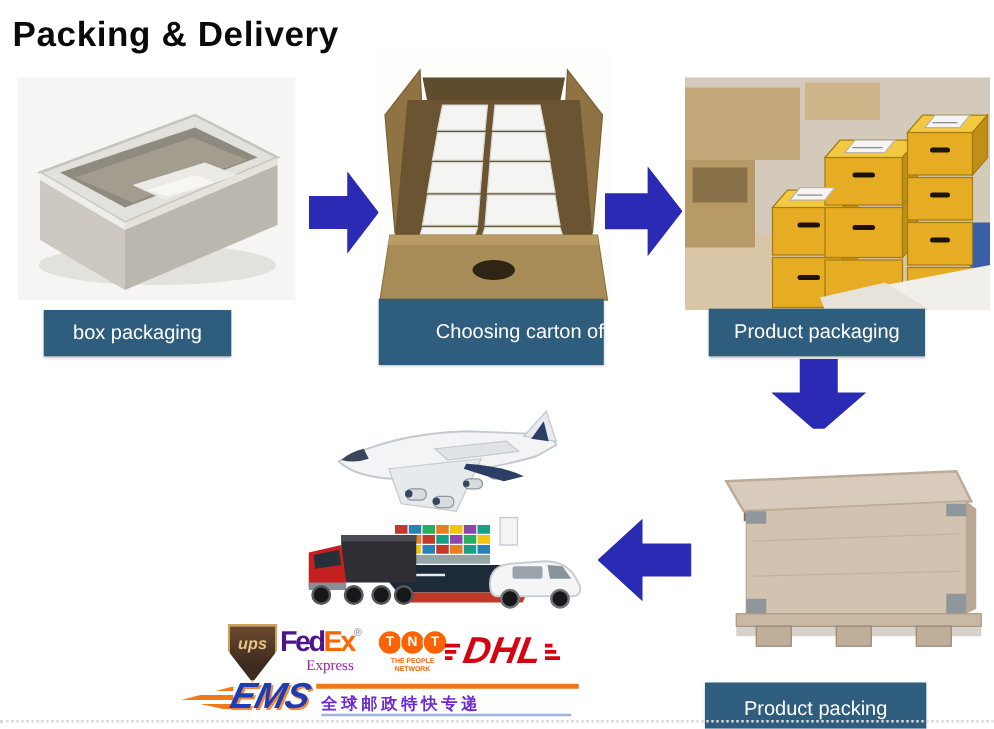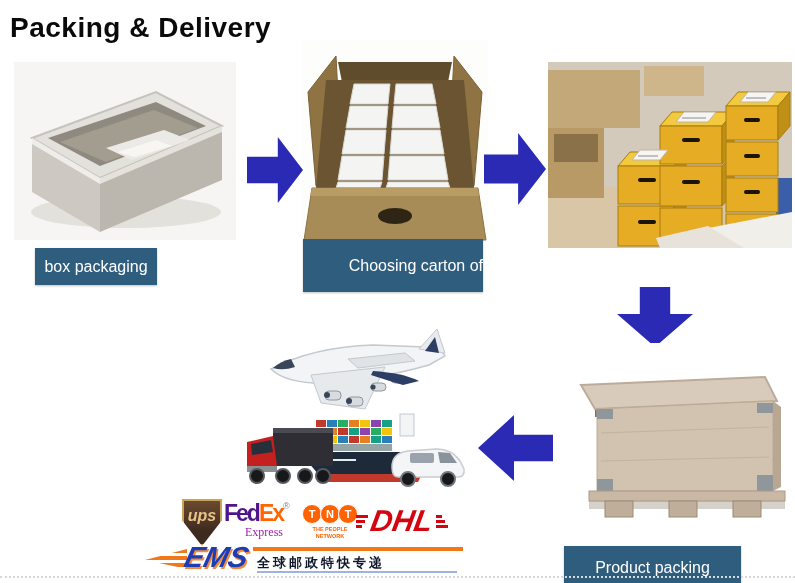--- a/index.html
+++ b/index.html
@@ -12,21 +12,21 @@
   #title{
     left:10px;top:12px;font-size:28px;font-weight:bold;color:#0a0a0a;letter-spacing:.5px;
   }
   
   .caption{
     background:var(--label_bg,#2e5d7d);color:var(--label_text,#fff);
     display:flex;flex-direction:column;align-items:center;justify-content:center;
     font-size:16px;text-align:center;line-height:1.35;
     box-shadow:0 1px 2px rgba(0,0,0,.25);
   }
-  #cap1{left:35px;top:248px;width:122px;height:37px;}
+  #cap1{left:35px;top:248px;width:150px;height:37px;}
   #cap2{left:303px;top:239px;width:180px;height:53px;align-items:flex-end;}
   #cap3{left:567px;top:247px;width:173px;height:38px;}
   #cap4{left:564px;top:526px;width:177px;height:43px;margin-top:20px;}
   
   .arrow{background:var(--arrow_blue,#2b2ab5);}
   #arrow1{left:247px;top:137px;width:56px;height:66px;
     clip-path:polygon(0% 30%,55% 30%,55% 0%,100% 50%,55% 100%,55% 70%,0% 70%);}
   #arrow2{left:484px;top:133px;width:62px;height:72px;
     clip-path:polygon(0% 30%,55% 30%,55% 0%,100% 50%,55% 100%,55% 70%,0% 70%);}
   #arrow3{left:617px;top:287px;width:76px;height:60px;
@@ -43,21 +43,21 @@
   #plane{left:253px;top:321px;width:200px;height:102px;z-index:4;}
   #truck{left:243px;top:422px;width:92px;height:64px;z-index:4;}
   #ship{left:300px;top:410px;width:135px;height:80px;z-index:3;}
   #van{left:388px;top:437px;width:80px;height:53px;z-index:5;}
   
   #ups{left:182px;top:499px;width:40px;height:47px;
     background:linear-gradient(180deg,#6b4a2f,#3d2b1f 70%);
     clip-path:polygon(0% 0%,100% 0%,100% 45%,50% 100%,0% 45%);
     border:2px solid #caa559;box-sizing:border-box;
     display:flex;align-items:flex-start;justify-content:center;}
-  #ups span{color:#e8c48a;font-weight:bold;font-style:italic;font-size:16px;margin-top:6px;}
+  #ups span{color:#e8c48a;font-weight:bold;font-style:italic;font-size:13px;margin-top:6px;}
   #fedex{left:224px;top:502px;width:80px;height:44px;line-height:1;}
   #fedex .fx{font-weight:bold;font-size:23px;letter-spacing:-2px;}
   #fedex .p1{color:#4d148c;}
   #fedex .p2{color:#ff6600;}
   #fedex .reg{font-size:9px;color:#888;vertical-align:top;}
   #fedex .sub{display:block;text-align:center;color:#a21caf;font-size:12px;
     font-family:"Liberation Serif",serif;margin-top:1px;}
   #tnt{left:303px;top:504px;width:54px;height:42px;text-align:center;}
   #tnt .circles{display:flex;justify-content:center;}
   #tnt .c{width:18px;height:18px;border-radius:50%;background:#ff6200;color:#fff;
@@ -71,21 +71,21 @@
   #dhl .word{color:#d40511;font-weight:bold;font-size:30px;font-style:italic;
     letter-spacing:0px;transform:skewX(-10deg);margin:0 3px;}
   #ems{left:145px;top:541px;width:320px;height:38px;}
   #ems .wing{position:absolute;left:0;top:8px;width:42px;height:20px;
     clip-path:polygon(0 55%,100% 0,100% 100%);
     background:repeating-linear-gradient(180deg,#f07818 0 4px,#fff 4px 7px);}
   #ems .word{position:absolute;left:40px;top:0px;color:#1e3db4;font-weight:bold;
     font-size:29px;font-style:italic;transform:skewX(-14deg);
     text-shadow:2px 2px 0 rgba(240,120,24,.85);}
   #ems .line1{position:absolute;left:108px;top:6px;width:210px;height:4px;background:#f07818;}
-  #ems .cn{position:absolute;left:112px;top:13px;color:#0f172a;font-weight:bold;
+  #ems .cn{position:absolute;left:112px;top:13px;color:#6d28d9;font-weight:bold;
     font-size:13px;letter-spacing:3px;}
   #ems .line2{position:absolute;left:112px;top:30px;width:200px;height:2px;background:#9db4e0;}
   
   #divider{left:0;top:576px;width:795px;height:0;border-top:2px dotted #d8d8d8;}
 </style>
 </head>
 <body>
 
 <div id="stage">
 
@@ -181,20 +181,23 @@
       <polygon points="108,176 160,164 196,186 112,186" fill="#e7e3da"></polygon>
     </svg>
   </div>
 
   <div class="abs caption" id="cap1">
     <span>box packaging</span>
   </div>
   <div class="abs caption" id="cap2">
     <span>Choosing carton of</span>
   </div>
+  <div class="abs caption" id="cap3">
+    <span>Product packaging</span>
+  </div>
 
   <div class="abs arrow" id="arrow1"></div>
   <div class="abs arrow" id="arrow2"></div>
   <div class="abs arrow" id="arrow3"></div>
   <div class="abs arrow" id="arrow4"></div>
 
   <div class="abs photo" id="photo4">
     <svg width="242" height="180" viewBox="0 0 242 180">
       <polygon points="42,66 170,60 170,68 42,74" fill="#7d6e5c"></polygon>
       <polygon points="28,42 212,34 224,58 42,66" fill="#d9cbbb" stroke="#bcab98" stroke-width="2"></polygon>

